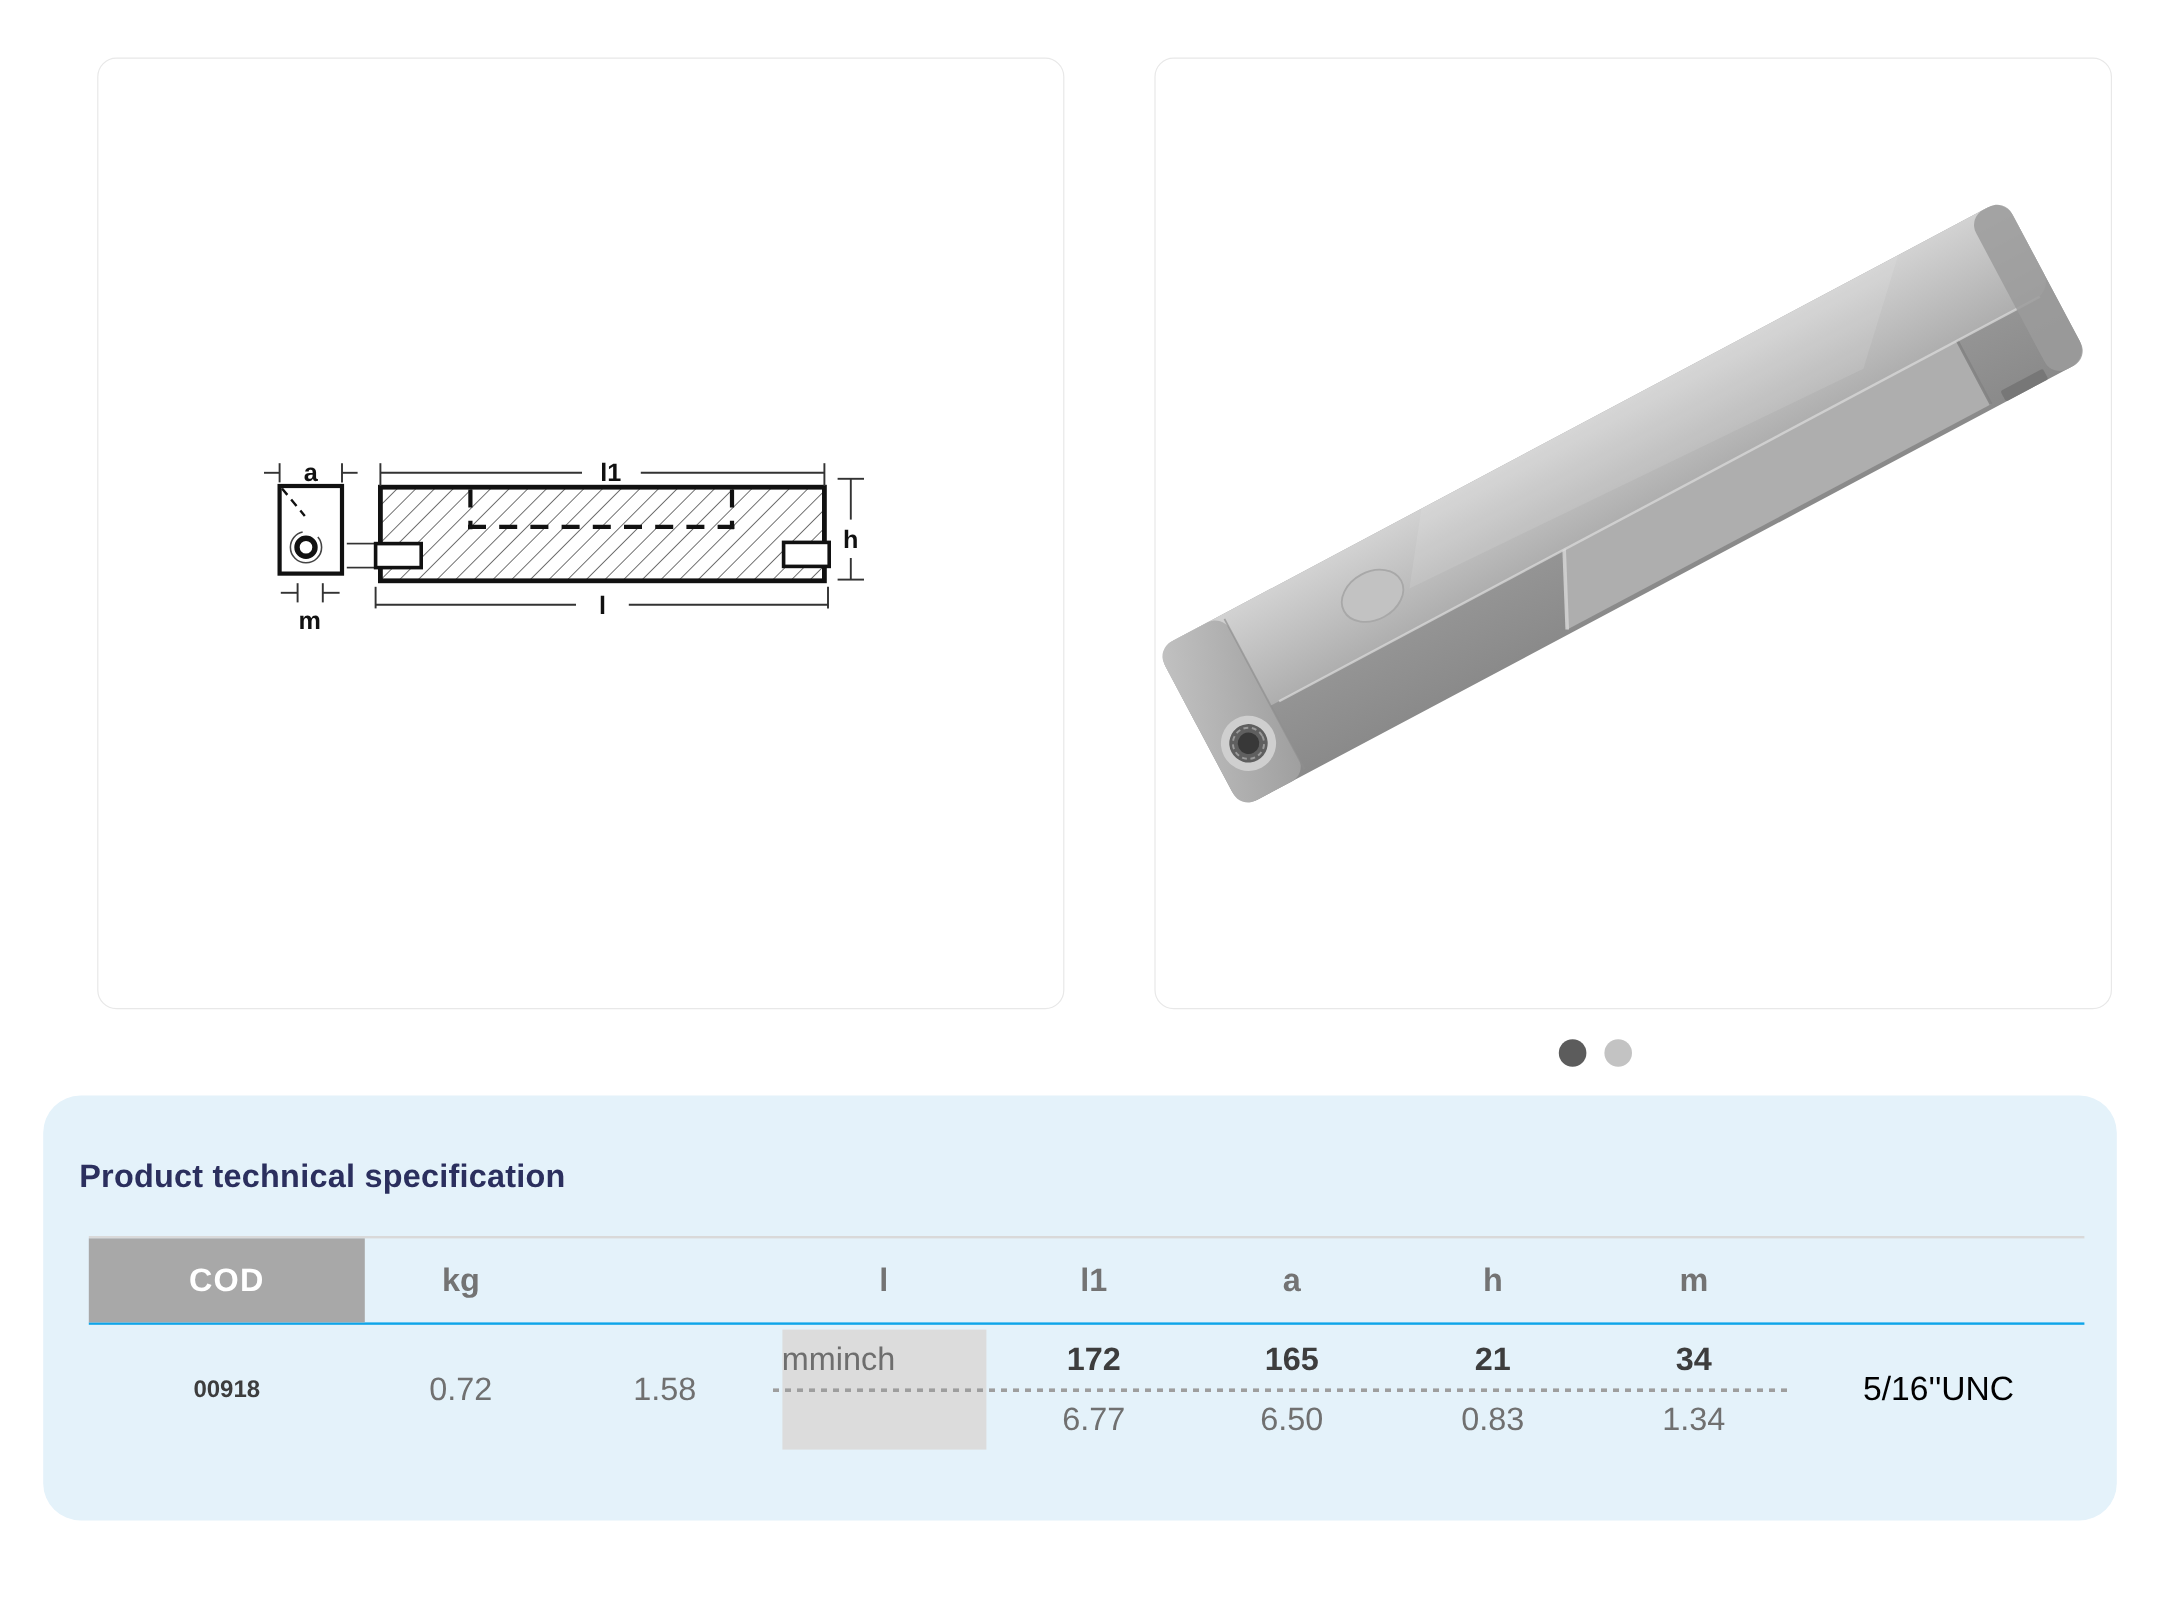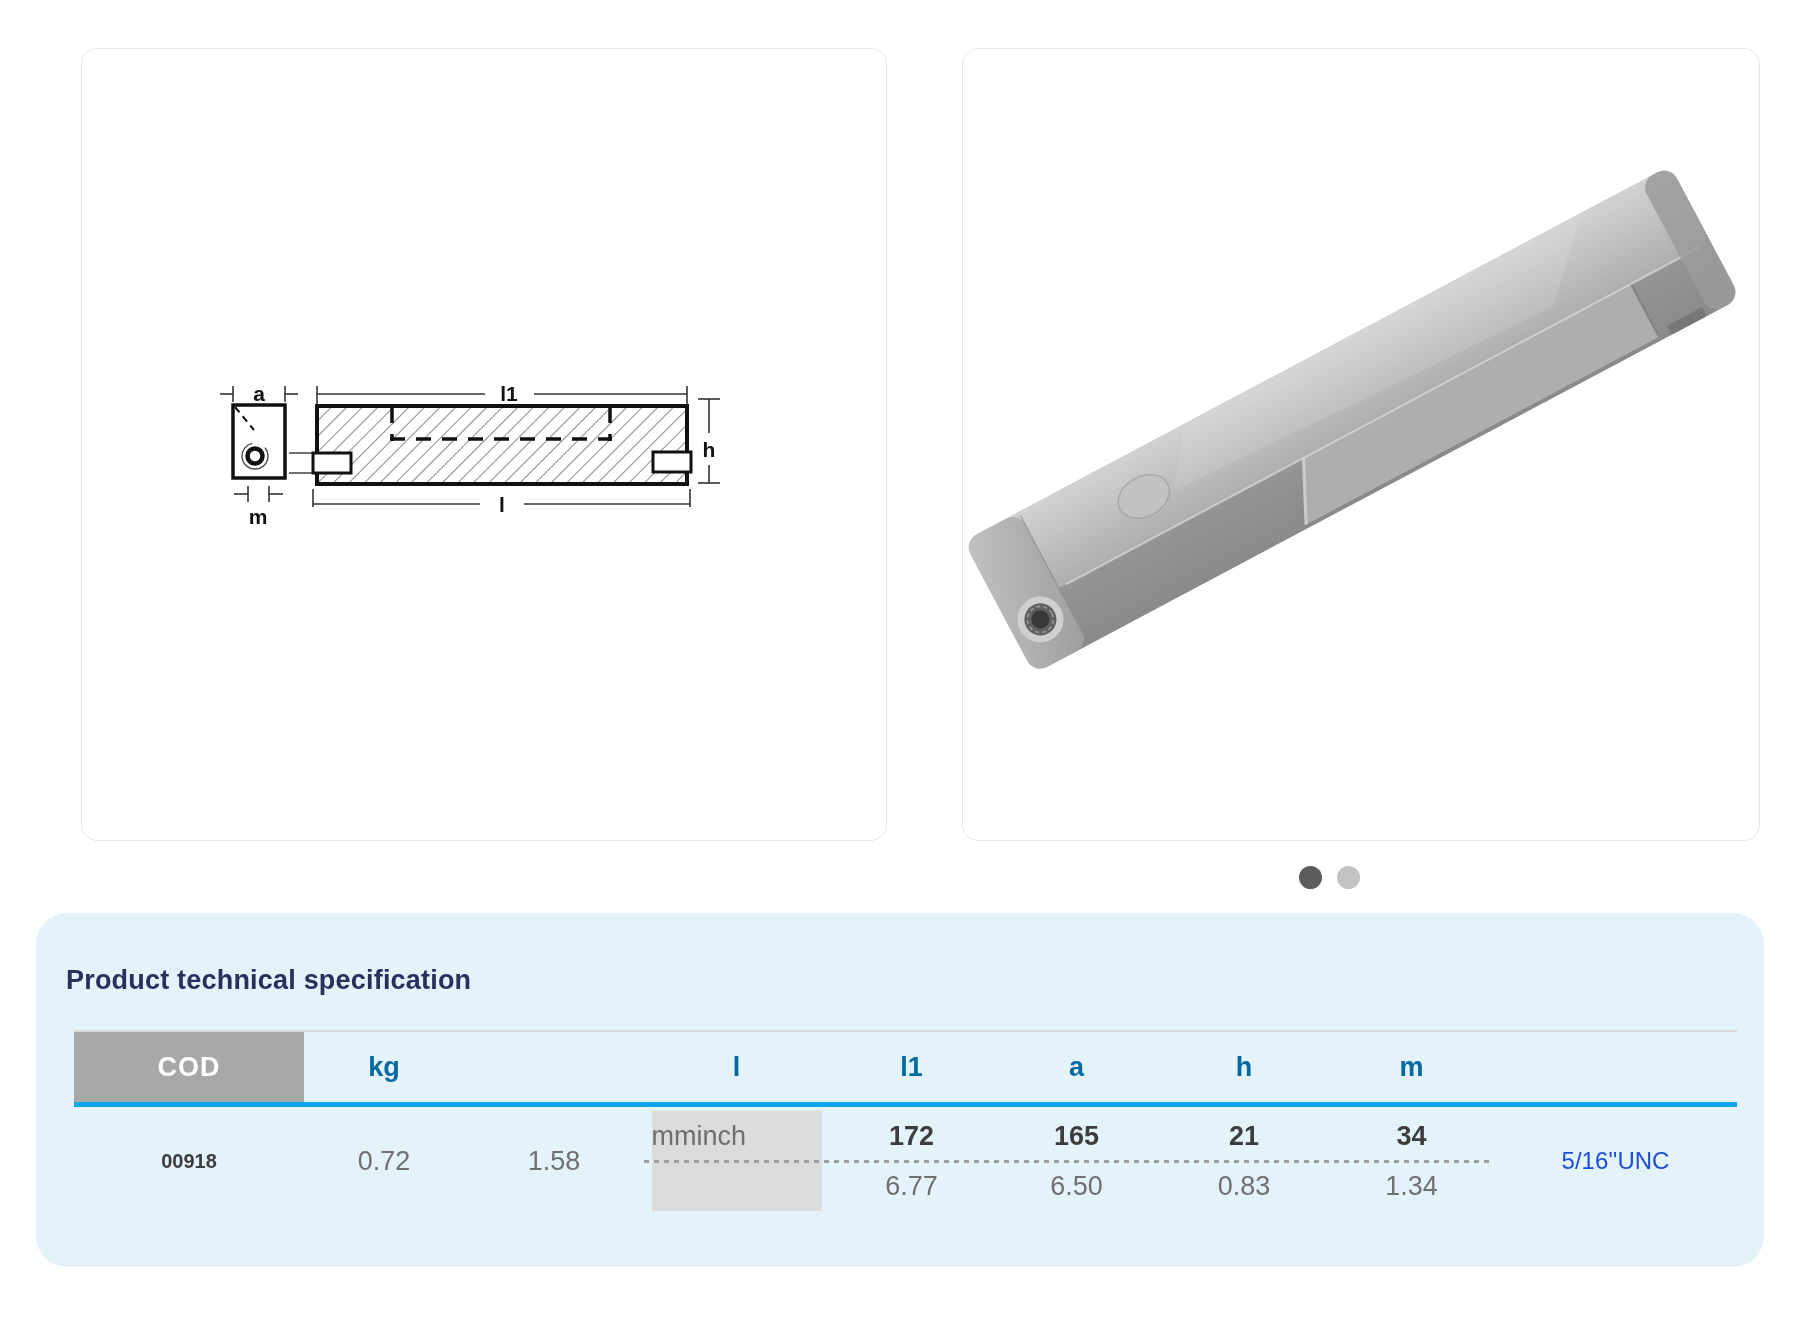--- a/index.html
+++ b/index.html
@@ -28,32 +28,32 @@
   .spec-title{
     position:absolute;left:30px;top:52px;margin:0;
     font-size:27px;font-weight:700;color:#2b2f5e;letter-spacing:.2px;
   }
   .spec-table{position:absolute;left:38px;top:117px;width:1663px;}
   .thead,.trow{
     display:grid;
     grid-template-columns:230px 160px 180px 185px 165px 165px 170px 165px 243px;
   }
   .thead{
-    border-top:2px solid #d9d9d9;border-bottom:5px solid #0ea5e9;
+    border-top:2px solid #d9d9d9;border-bottom:2px solid #0ea5e9;
     height:70px;
   }
   .th{
-    font-size:27px;font-weight:700;color:#0369a1;text-align:center;line-height:70px;
+    font-size:27px;font-weight:700;color:#737373;text-align:center;line-height:70px;
   }
   .th.cod{background:#a8a8a8;color:#ffffff;letter-spacing:1px;}
   .trow{position:relative;height:100px;margin-top:4px;}
   .td{text-align:center;font-size:27px;color:#707070;}
   .td.single{line-height:100px;}
   .td.cod-val{font-weight:700;color:#3d3d3d;font-size:20px;line-height:100px;}
-  .td.m-val{font-size:24px;color:#1d4ed8;line-height:100px;}
+  .td.m-val{font-size:28px;color:#000000;line-height:100px;}
   .unit-cell{
     width:170px;margin:0 auto;height:100px;background:#dcdcdc;
     display:flex;position:relative;z-index:1;
   }
   .unit-cell div{height:50px;line-height:50px;font-size:27px;color:#6e6e6e;text-align:center;}
   .dual{display:flex;flex-direction:column;}
   .dual .v-mm{height:50px;line-height:50px;font-weight:700;color:#3d3d3d;}
   .dual .v-in{height:50px;line-height:50px;}
   .dash-line{
     position:absolute;left:570px;top:49px;width:850px;height:3px;z-index:2;

